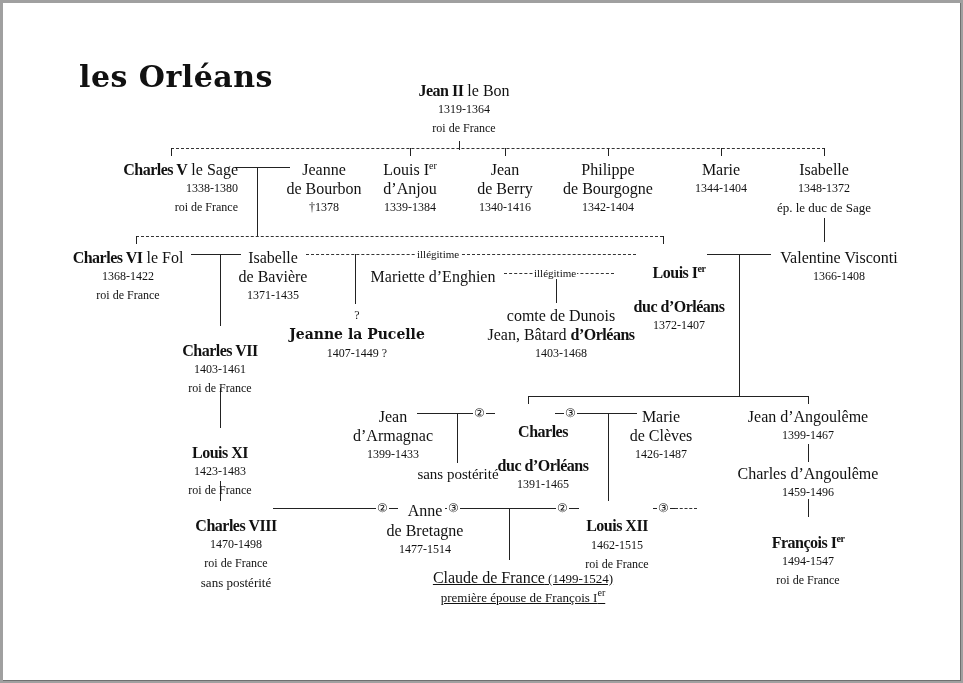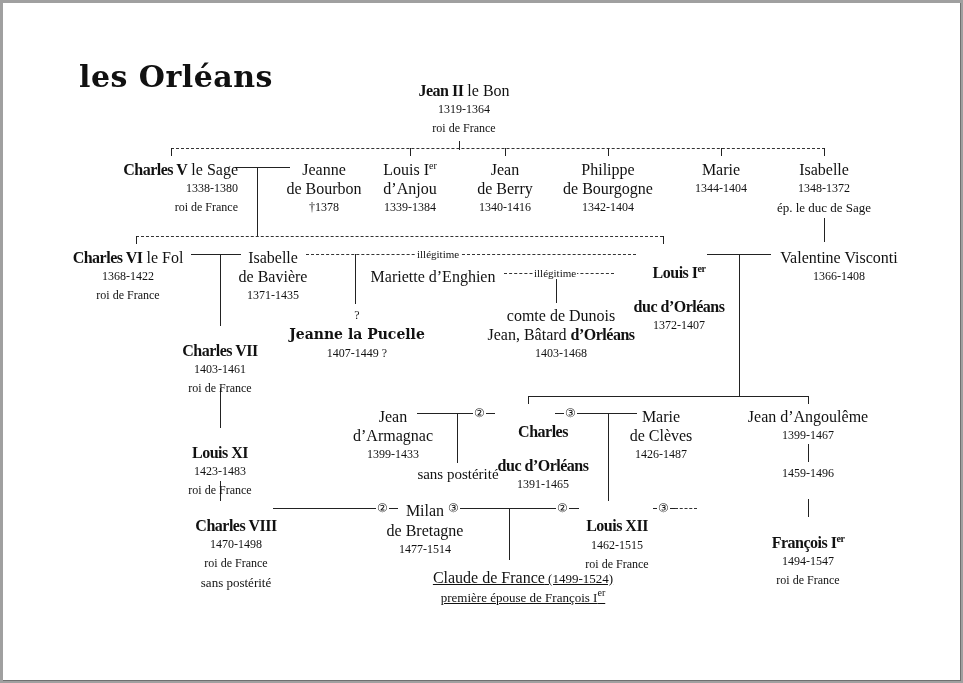--- a/index.html
+++ b/index.html
@@ -212,38 +212,39 @@
     <div class="name">de Clèves</div>
     <div class="sm">1426-1487</div>
   </div>
 
   <div class="node" style="left:735px;top:404px;width:140px;">
     <div class="name">Jean d’Angoulême</div>
     <div class="sm">1399-1467</div>
   </div>
 
   <div class="node" style="left:725px;top:461px;width:160px;">
+    <div class="name">Charles d’Angoulême</div>
     <div class="sm">1459-1496</div>
   </div>
 
   <div class="node" style="left:750px;top:515px;width:110px;">
     <div class="name b"><span>François I</span><sup>er</sup></div>
     <div class="sm">1494-1547</div>
     <div class="sm">roi de France</div>
   </div>
 
   <div class="node" style="left:181px;top:498px;width:104px;font-family:Liberation Serif, serif;">
     <div class="name b">Charles VIII</div>
     <div class="sm">1470-1498</div>
     <div class="sm">roi de France</div>
     <div class="xs">sans postérité</div>
   </div>
 
   <div class="node" style="left:372px;top:498px;width:100px;">
-    <div class="name" style="background:#fff;display:inline-block;padding:0 3px;">Milan</div>
+    <div class="name" style="background:#fff;display:inline-block;padding:0 3px;">Anne</div>
     <div class="name">de Bretagne</div>
     <div class="sm">1477-1514</div>
   </div>
 
   <div class="node" style="left:566px;top:498px;width:96px;">
     <div class="name b" style="background:#fff;display:inline-block;padding:0 3px;">Louis XII</div>
     <div class="sm">1462-1515</div>
     <div class="sm">roi de France</div>
   </div>
 

